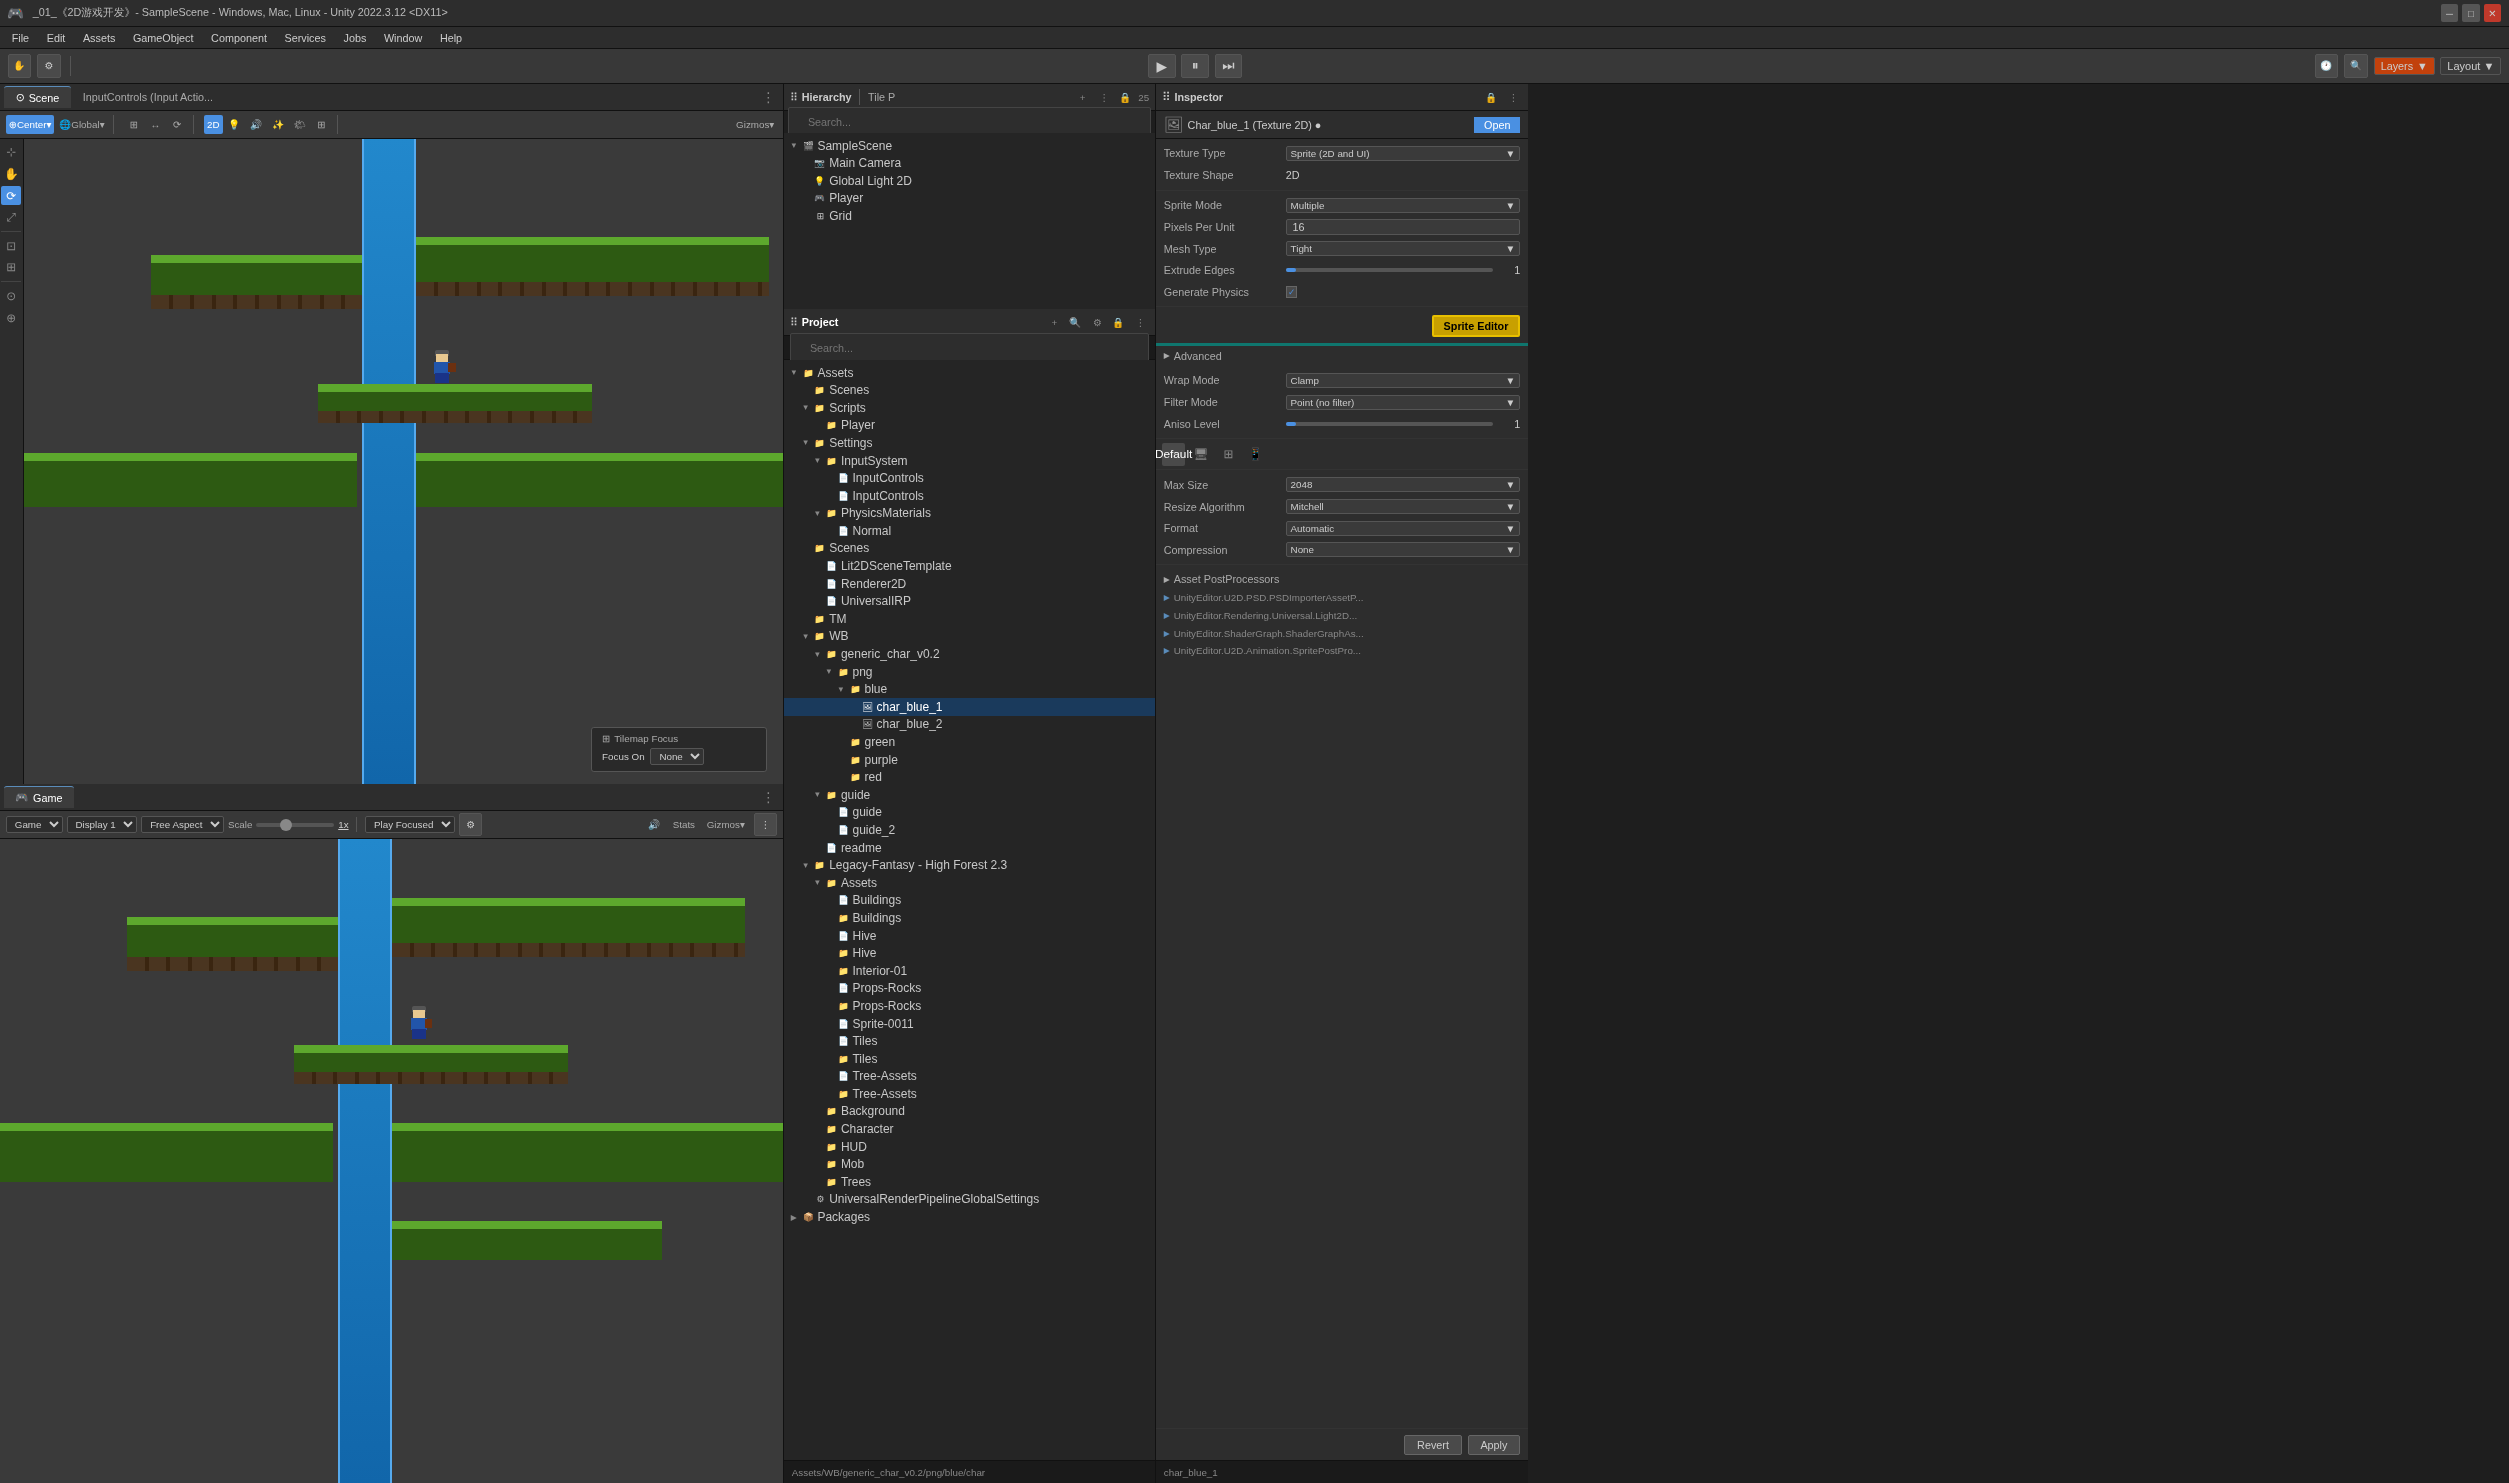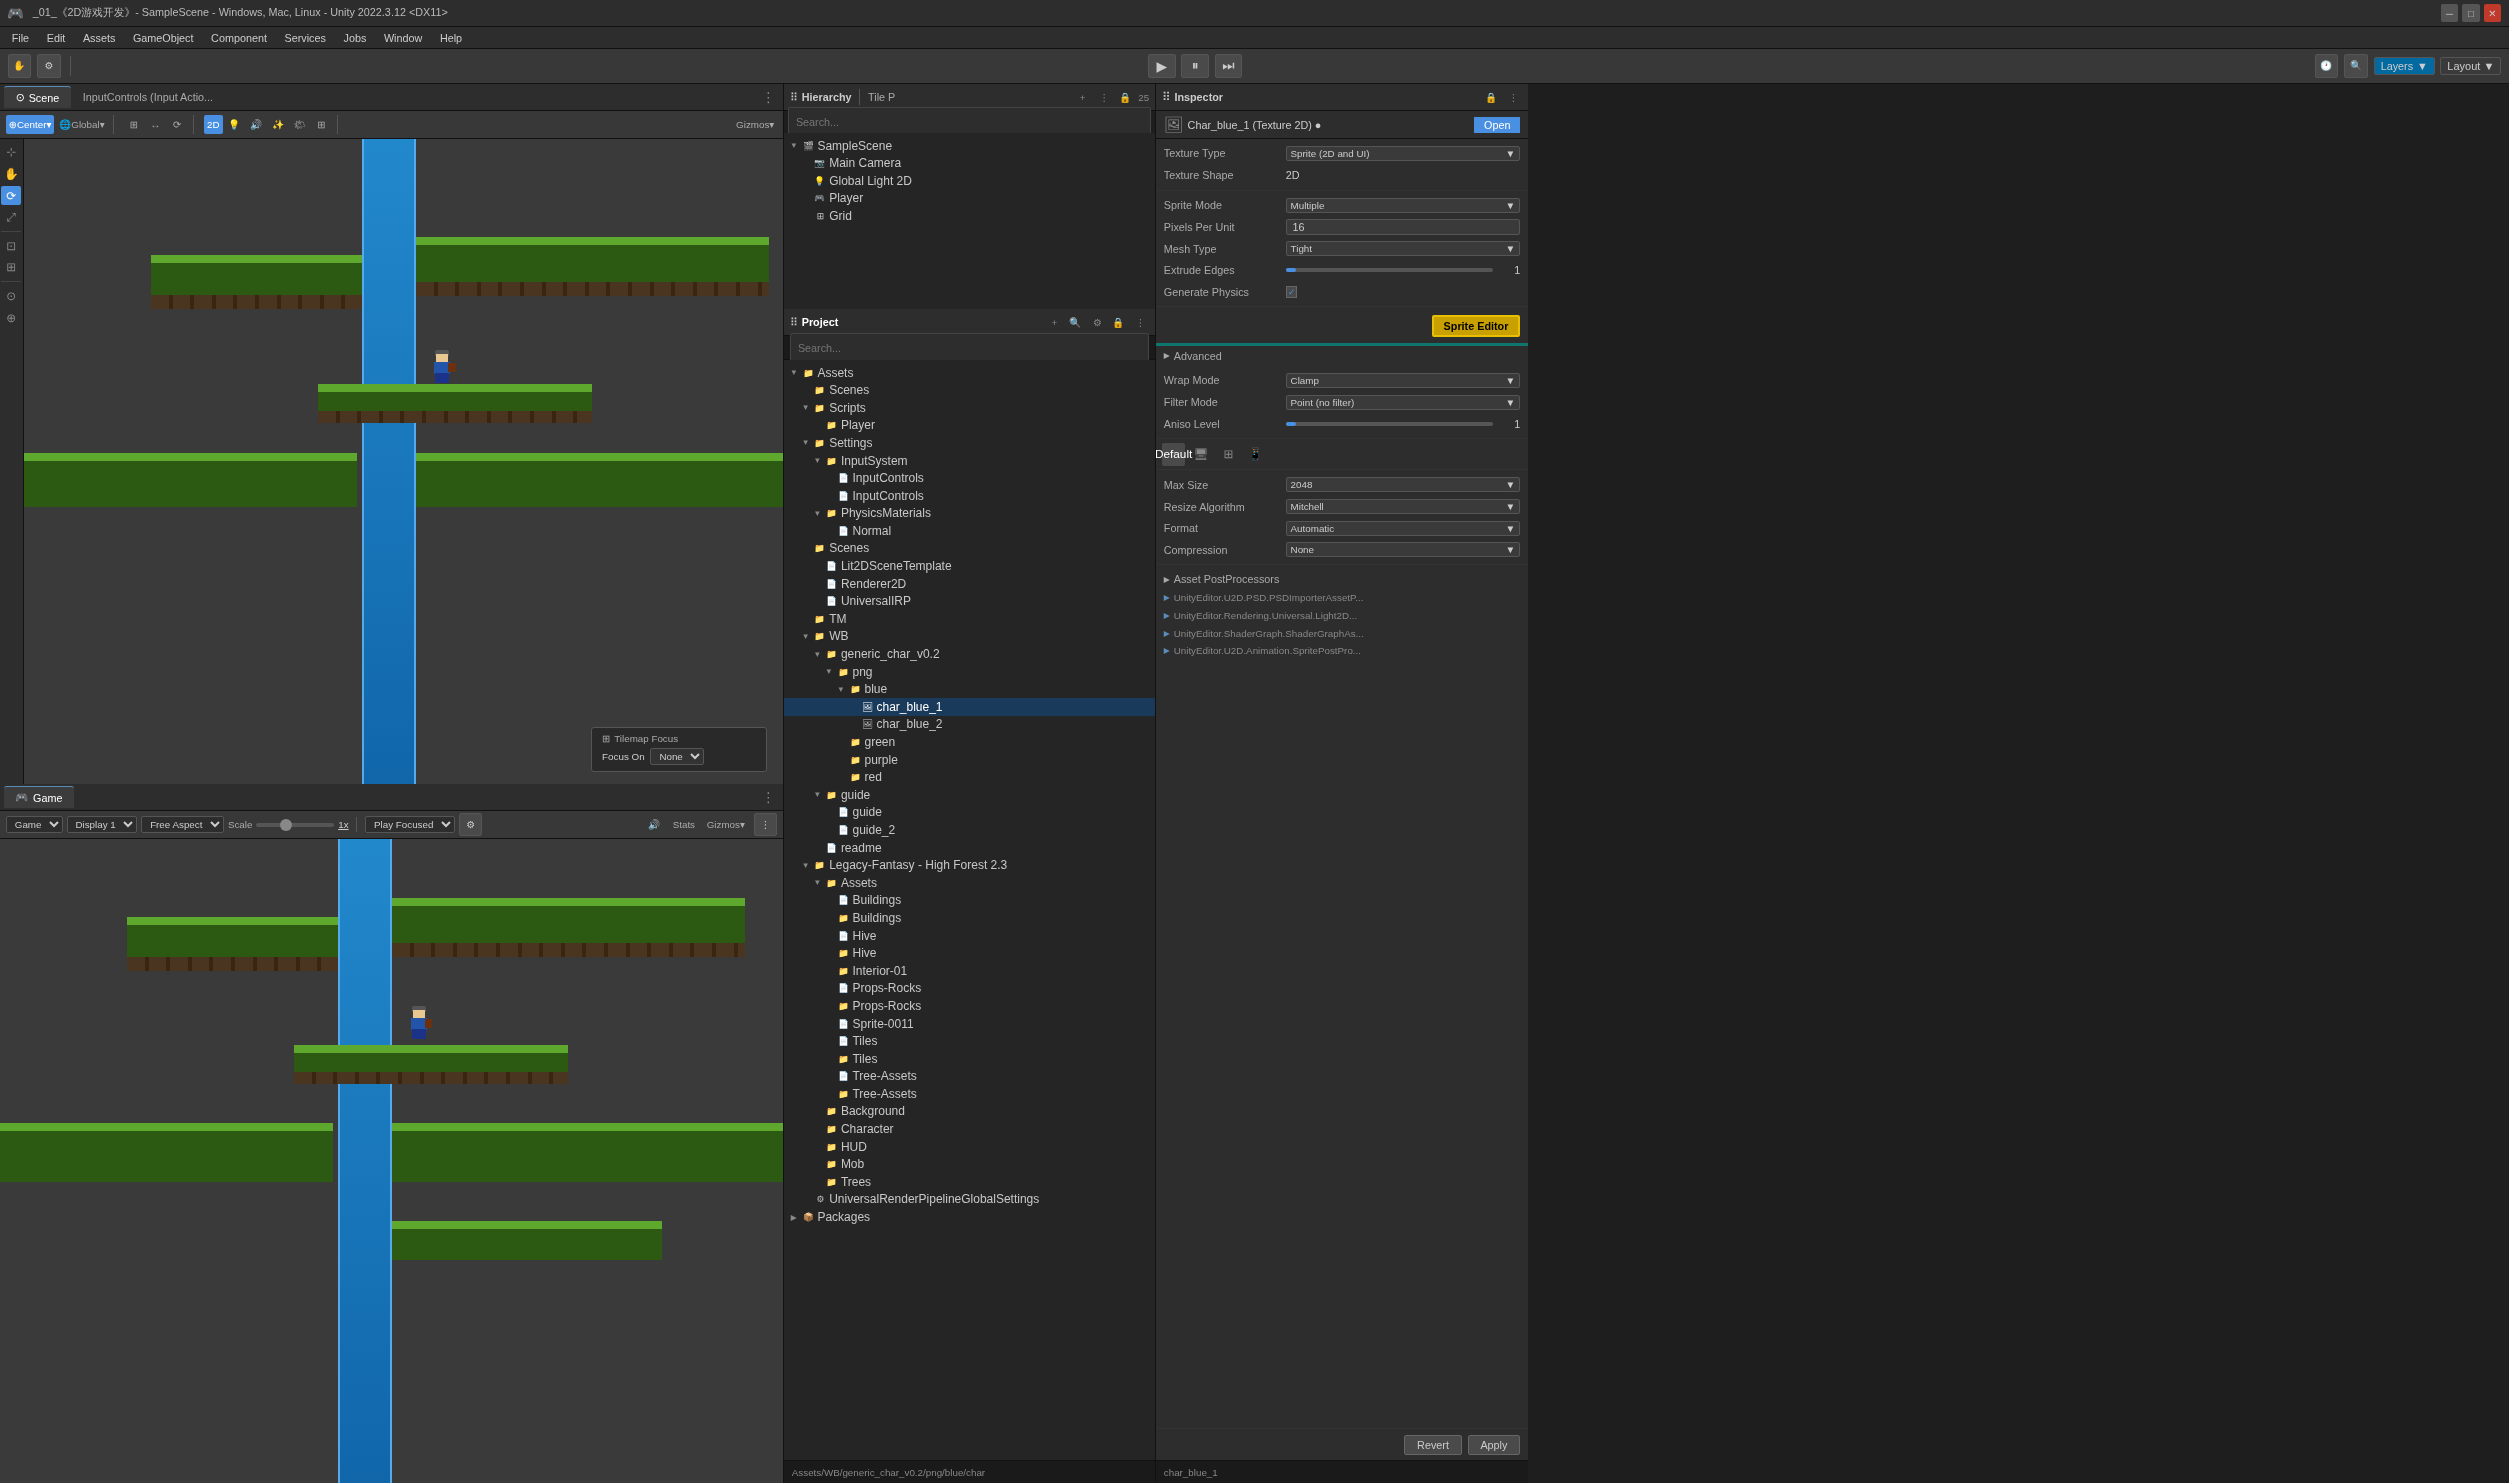--- a/index.html
+++ b/index.html
@@ -301,21 +301,21 @@
       padding: 0 5.9px;
       gap: 3.9px;
       border-bottom: 1px solid #111;
     }
     .search-input {
       flex: 1;
       background: #2d2d2d;
       border: 1px solid #444;
       color: #ccc;
       font-size: 10.8px;
-      padding: 2px 7px;
+      padding: 2px 19px;
       border-radius: 2px;
       height: 30px;
     }
 
     
     .project-panel {
       flex: 1;
       display: flex;
       flex-direction: column;
     }
@@ -607,21 +607,21 @@
     
     .panel-right-icons {
       margin-left: auto;
       display: flex;
       align-items: center;
       gap: 3.9px;
     }
 
     
     .layers-dropdown {
-      background: #0369a1;
+      background: #c2410c;
       border: 1px solid #555;
       color: #ccc;
       font-size: 10.8px;
       padding: 2px 5.9px;
       border-radius: 2px;
       display: flex;
       align-items: center;
       gap: 3.9px;
       cursor: pointer;
     }

